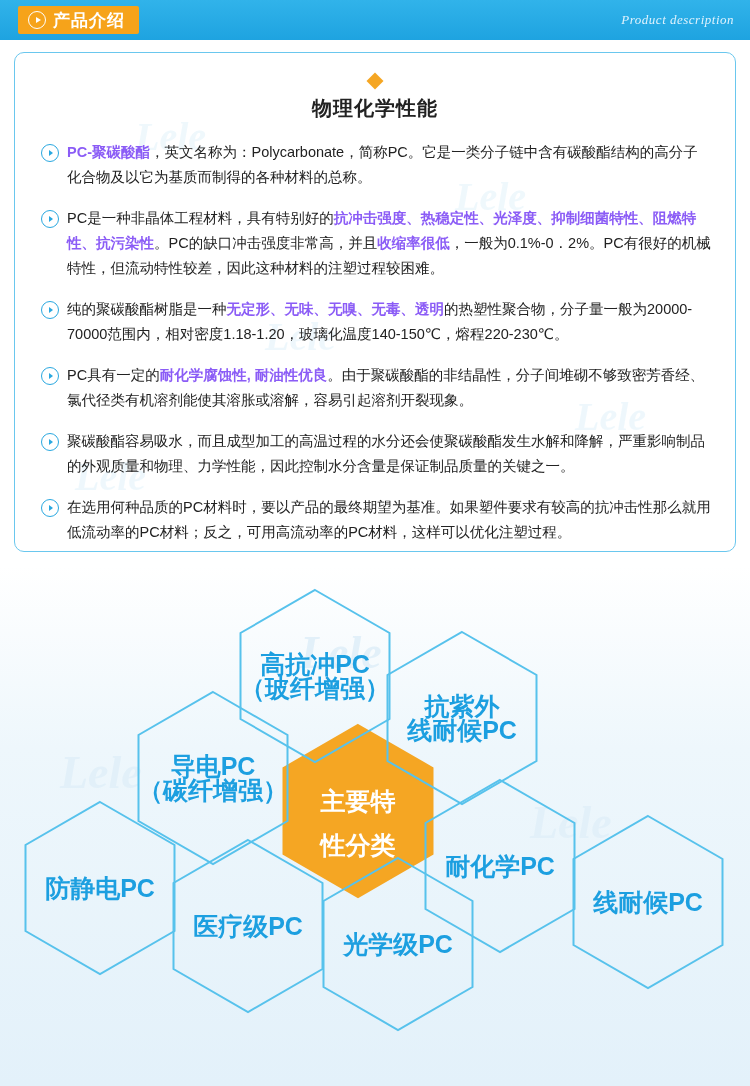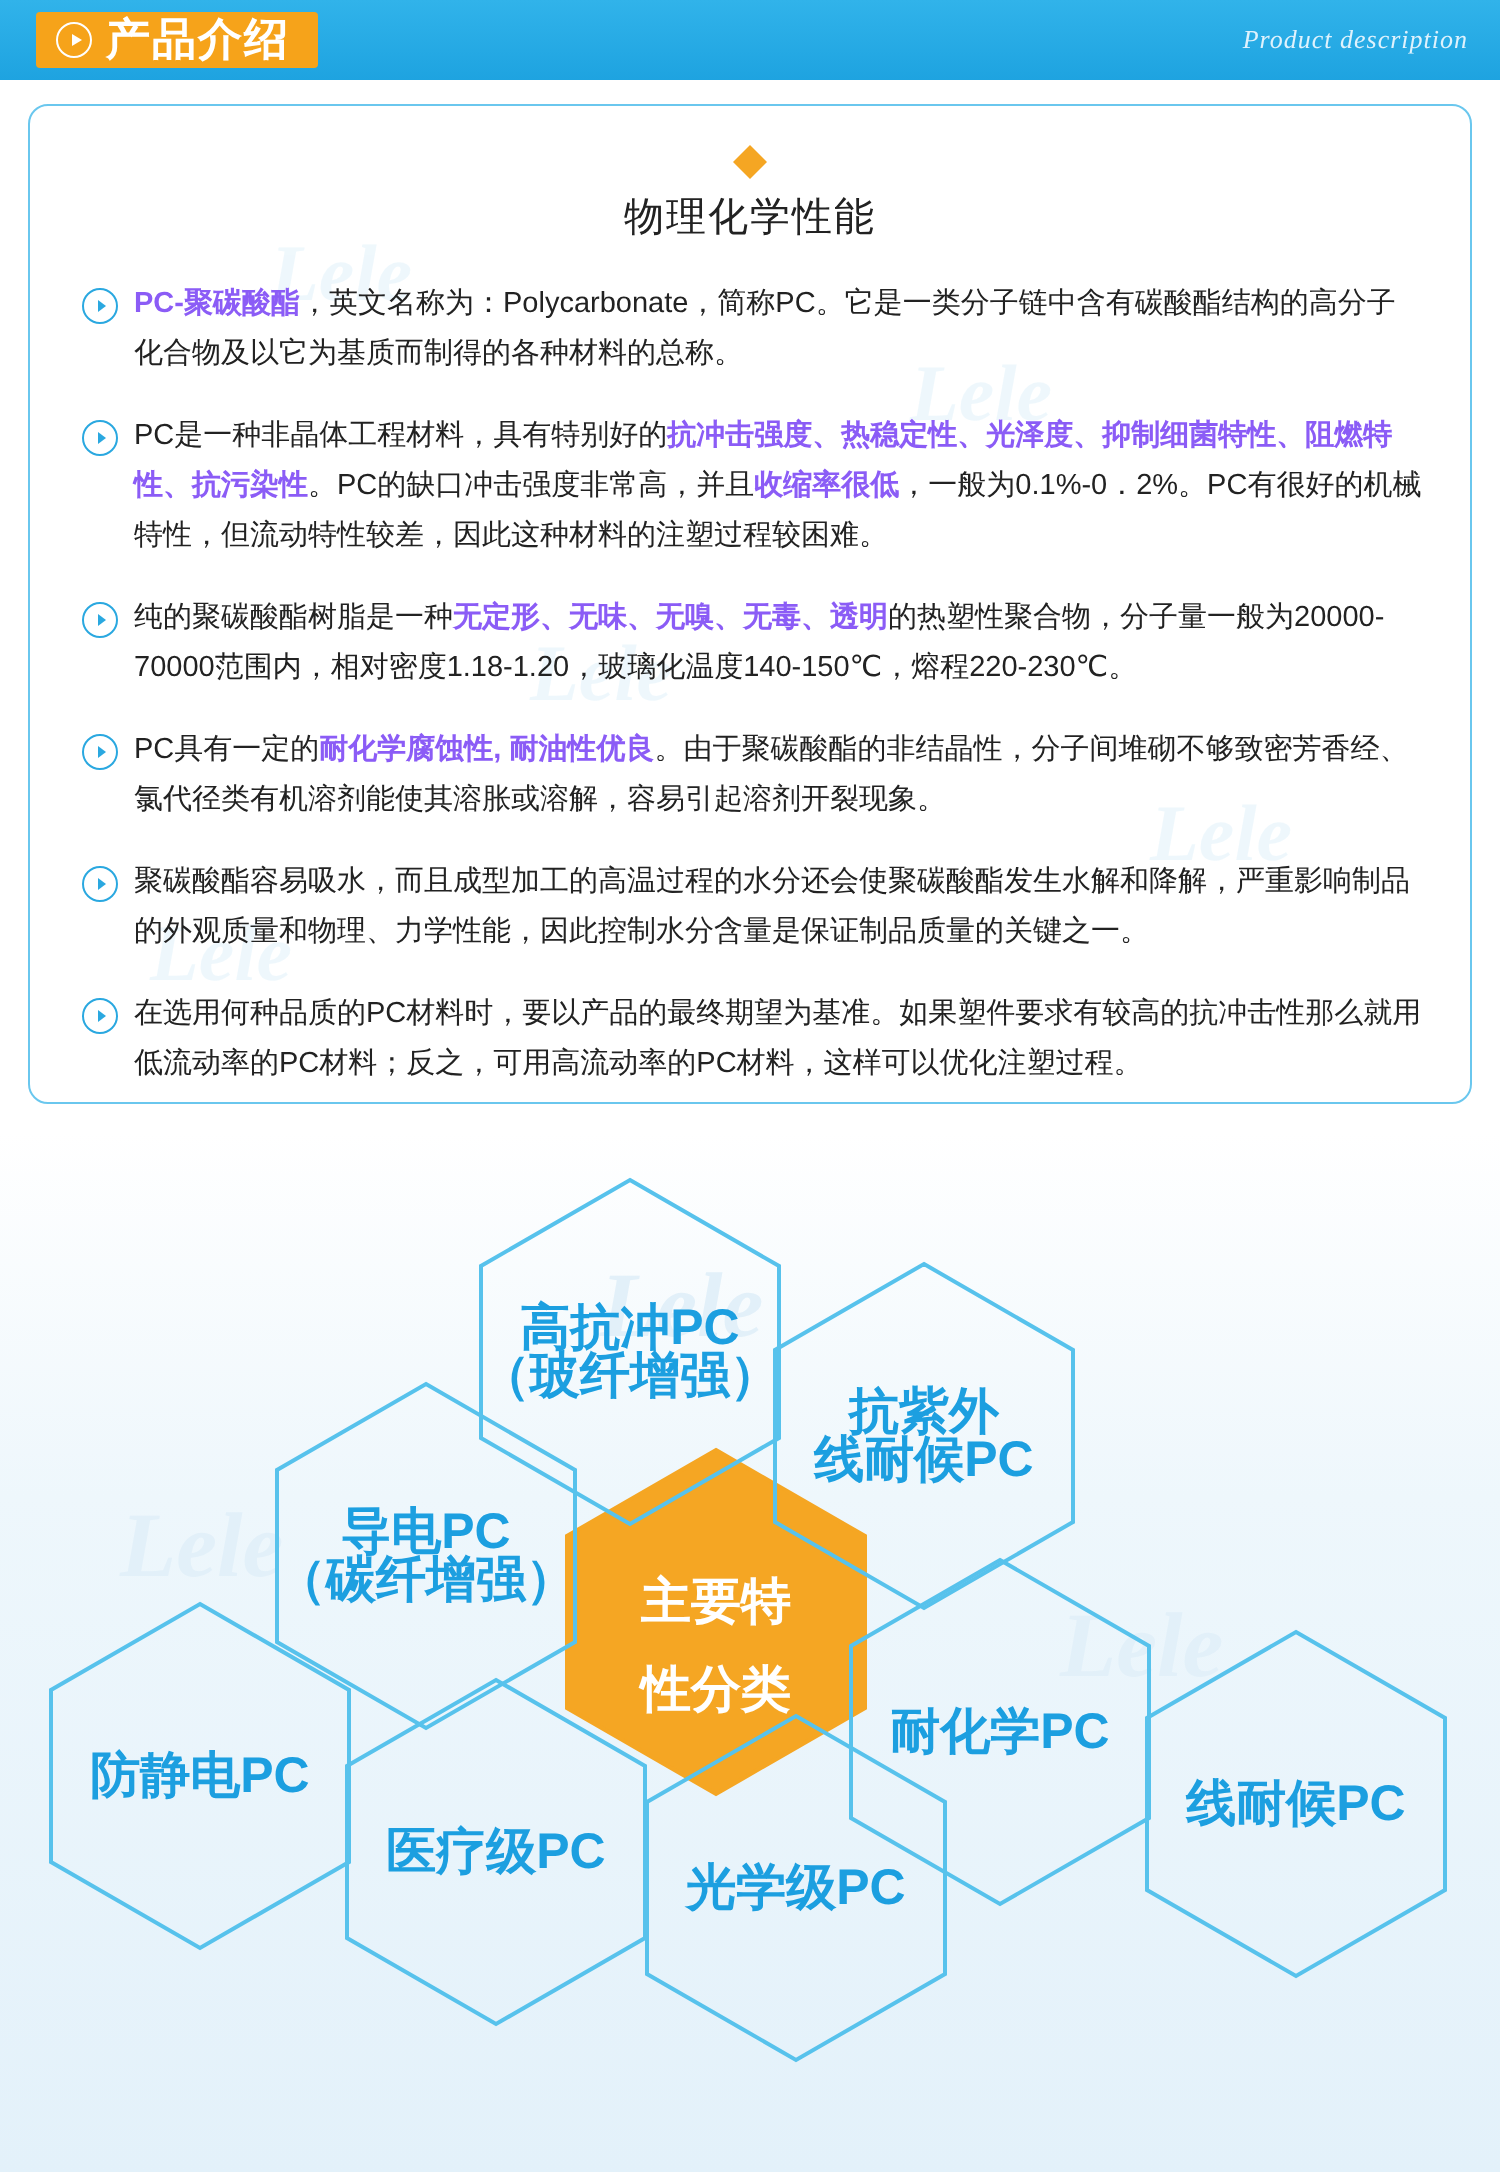--- a/index.html
+++ b/index.html
@@ -31,21 +31,21 @@
     margin-right:7px;flex:none;
   }
   .header-tab .play:after{
     content:"";display:block;
     border-left:5px solid #fff;
     border-top:3.5px solid transparent;
     border-bottom:3.5px solid transparent;
     margin-left:2px;
   }
   .header-tab .tab-text{
-    color:#ffffff;font-size:22px;font-weight:bold;letter-spacing:1px;
+    color:#ffffff;font-size:17px;font-weight:bold;letter-spacing:1px;
     white-space:nowrap;
   }
   .header-en{
     position:absolute;right:16px;top:0;height:40px;
     display:flex;align-items:center;
     color:#dff2fd;font-size:13px;
     font-family:"Liberation Serif","DejaVu Serif",serif;
     font-style:italic;
     letter-spacing:.5px;
   }
@@ -63,21 +63,21 @@
     position:absolute;inset:0;
     pointer-events:none;
     opacity:.5;
   }
   .wm{
     position:absolute;color:#dff1fa;font-size:40px;font-weight:bold;
     font-family:"Liberation Serif",serif;font-style:italic;
   }
   .panel-title{
     position:relative;text-align:center;margin-top:22px;
-    font-size:20px;color:#222;font-weight:normal;letter-spacing:1px;
+    font-size:20px;color:#222;font-weight:bold;letter-spacing:1px;
   }
   .diamond{
     width:12px;height:12px;background:#f5a623;
     transform:rotate(45deg);
     margin:0 auto 8px auto;
   }
   .list{position:relative;margin:18px 24px 0 24px;}
   .item{
     position:relative;
     padding-left:28px;

